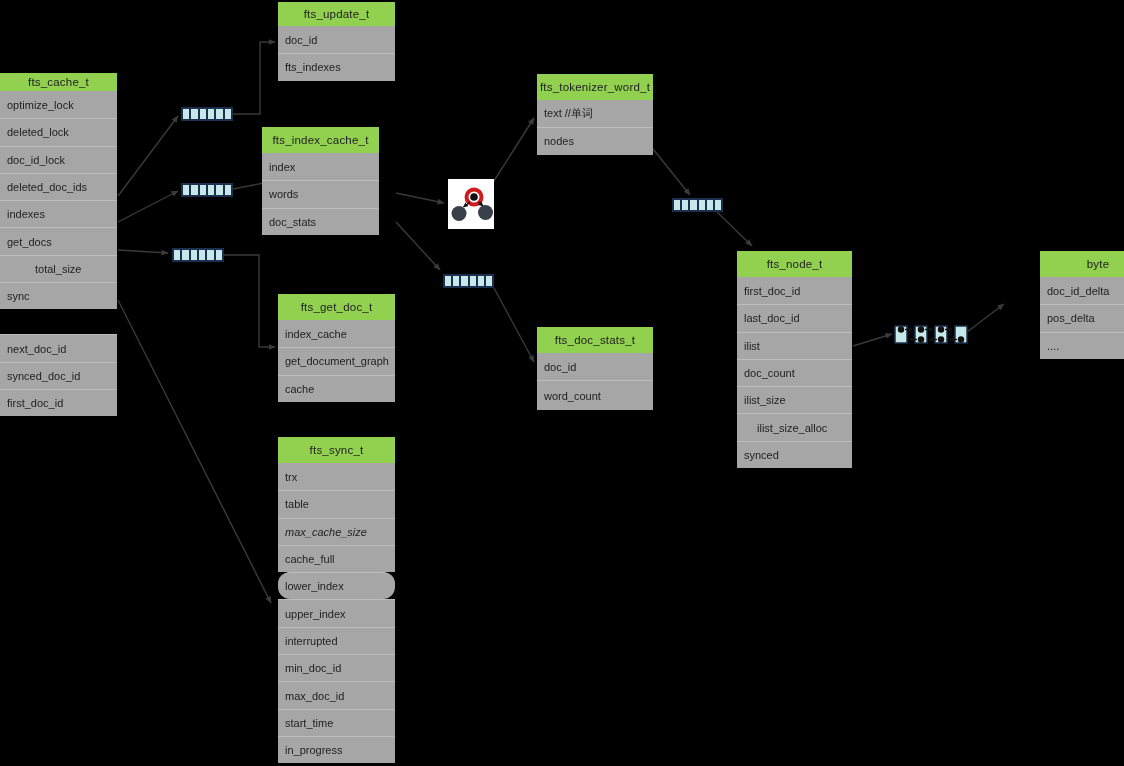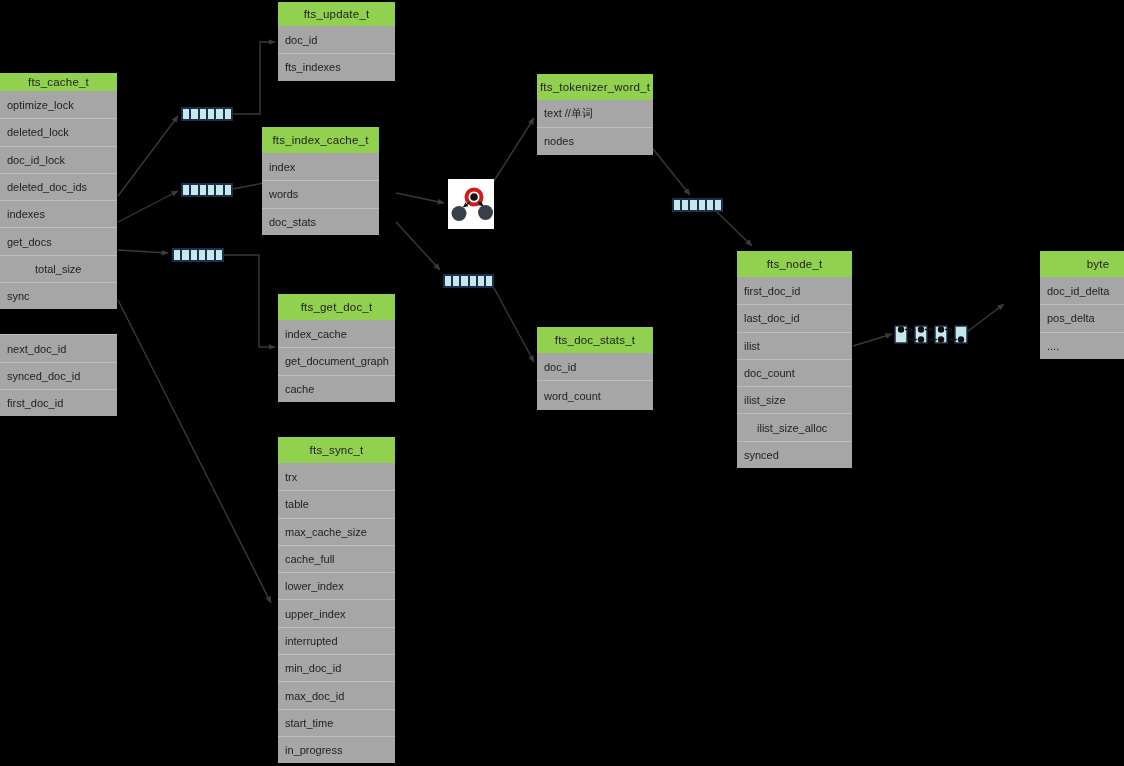--- a/index.html
+++ b/index.html
@@ -161,23 +161,23 @@
       </div>
       <div class="tbl" style="left: 537px; top: 327px; width: 116px;">
         <div class="tbl-header" style="height: 26px;">fts_doc_stats_t</div>
         <div class="tbl-row" style="height: 27.3px;">doc_id</div>
         <div class="tbl-row" style="height: 30px;">word_count</div>
       </div>
       <div class="tbl" style="left: 278px; top: 437px; width: 117px;">
         <div class="tbl-header" style="height: 26px;">fts_sync_t</div>
         <div class="tbl-row" style="height: 27.3px;">trx</div>
         <div class="tbl-row" style="height: 27.3px;">table</div>
-        <div class="tbl-row" style="height: 27.3px;">max_cache_size</div>
+        <div class="tbl-row" style="height: 27.3px; font-style: italic;">max_cache_size</div>
         <div class="tbl-row" style="height: 27.3px;">cache_full</div>
-        <div class="tbl-row" style="height: 27.3px;">lower_index</div>
+        <div class="tbl-row" style="height: 27.3px; border-radius: 12px;">lower_index</div>
         <div class="tbl-row" style="height: 27.3px;">upper_index</div>
         <div class="tbl-row" style="height: 27.3px;">interrupted</div>
         <div class="tbl-row" style="height: 27.3px;">min_doc_id</div>
         <div class="tbl-row" style="height: 27.3px;">max_doc_id</div>
         <div class="tbl-row" style="height: 27.3px;">start_time</div>
         <div class="tbl-row" style="height: 27.3px;">in_progress</div>
       </div>
       <div class="tbl" style="left: 737px; top: 251px; width: 115px; border-radius: 13px;">
         <div class="tbl-header" style="height: 26px;">fts_node_t</div>
         <div class="tbl-row" style="height: 27.3px;">first_doc_id</div>

